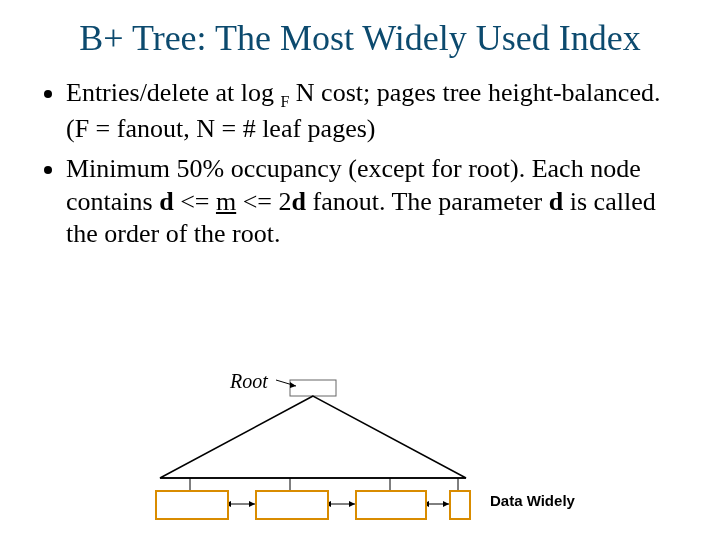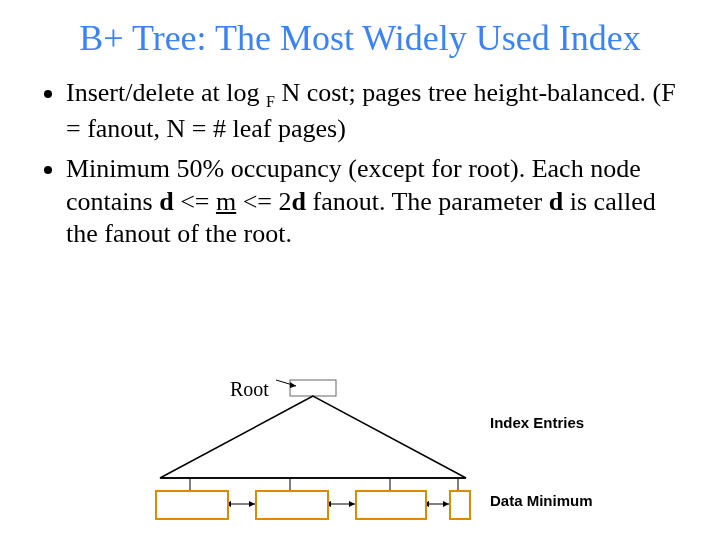--- a/index.html
+++ b/index.html
@@ -11,21 +11,21 @@
     font-family: "Times New Roman", Times, serif;
     color: #000;
     overflow: hidden;
   }
   .slide {
     position: relative;
     width: 720px;
     height: 540px;
   }
   .title {
-    color: #3b82f6;
+    color: #0c4a6e;
     font-size: 36px;
     text-align: center;
     margin: 18px 30px 18px 30px;
     line-height: 1.15;
   }
   .bullets {
     margin: 0 40px 0 40px;
     font-size: 26px;
     line-height: 1.25;
   }
@@ -44,22 +44,23 @@
   .diagram-area {
     position: absolute;
     left: 100px;
     top: 348px;
     width: 520px;
     height: 180px;
   }
   .root-label {
     position: absolute;
     left: 130px;
-    top: 12px;
+    top: 4px;
     font-size: 20px;
+    font-style: italic;
   }
   .label-index {
     position: absolute;
     left: 390px;
     top: 48px;
     font-family: Arial, sans-serif;
     font-weight: bold;
     font-size: 15px;
   }
   .label-data {
@@ -80,32 +81,31 @@
 </head>
 <body>
 
 <div class="slide">
 
   <div class="title">B+ Tree:  The Most Widely Used Index</div>
 
   <div class="bullets">
     <ul>
       <li>
-        <span>Insert/delete at log </span><span class="sub">F</span><span> N cost; pages tree </span><span class="italic">height-balanced.</span><span>   (F = fanout, N = # leaf pages)</span>
+        <span>Entries/delete at log </span><span class="sub">F</span><span> N cost; pages tree </span><span class="italic">height-balanced.</span><span>   (F = fanout, N = # leaf pages)</span>
       </li>
       <li>
-        <span>Minimum 50% occupancy (except for root).  Each node contains </span><span class="bold">d</span><span> &lt;=  </span><span class="italic underline">m</span><span>  &lt;= 2</span><span class="bold">d</span><span> fanout.  The parameter </span><span class="bold">d</span><span> is called the </span><span class="italic">fanout</span><span> of the root.</span>
+        <span>Minimum 50% occupancy (except for root).  Each node contains </span><span class="bold">d</span><span> &lt;=  </span><span class="italic underline">m</span><span>  &lt;= 2</span><span class="bold">d</span><span> fanout.  The parameter </span><span class="bold">d</span><span> is called the </span><span class="italic">order</span><span> of the root.</span>
       </li>
     </ul>
   </div>
 
   <div class="diagram-area">
     <div class="root-label">Root</div>
-    <div class="label-index">Index Entries</div>
-    <div class="label-data">Data Minimum</div>
+    <div class="label-data">Data Widely</div>
 
     <svg width="520" height="180" style="position:absolute;left:0;top:0">
 
       <rect x="190" y="14" width="46" height="16" fill="#fff" stroke="#666" stroke-width="1"></rect>
 
       <polygon points="213,30 60,112 366,112" fill="none" stroke="#000" stroke-width="1.5"></polygon>
 
       <line x1="60" y1="112" x2="366" y2="112" stroke="#000" stroke-width="1.5"></line>
 
       <line x1="176" y1="14" x2="196" y2="20" stroke="#000" stroke-width="1"></line>

